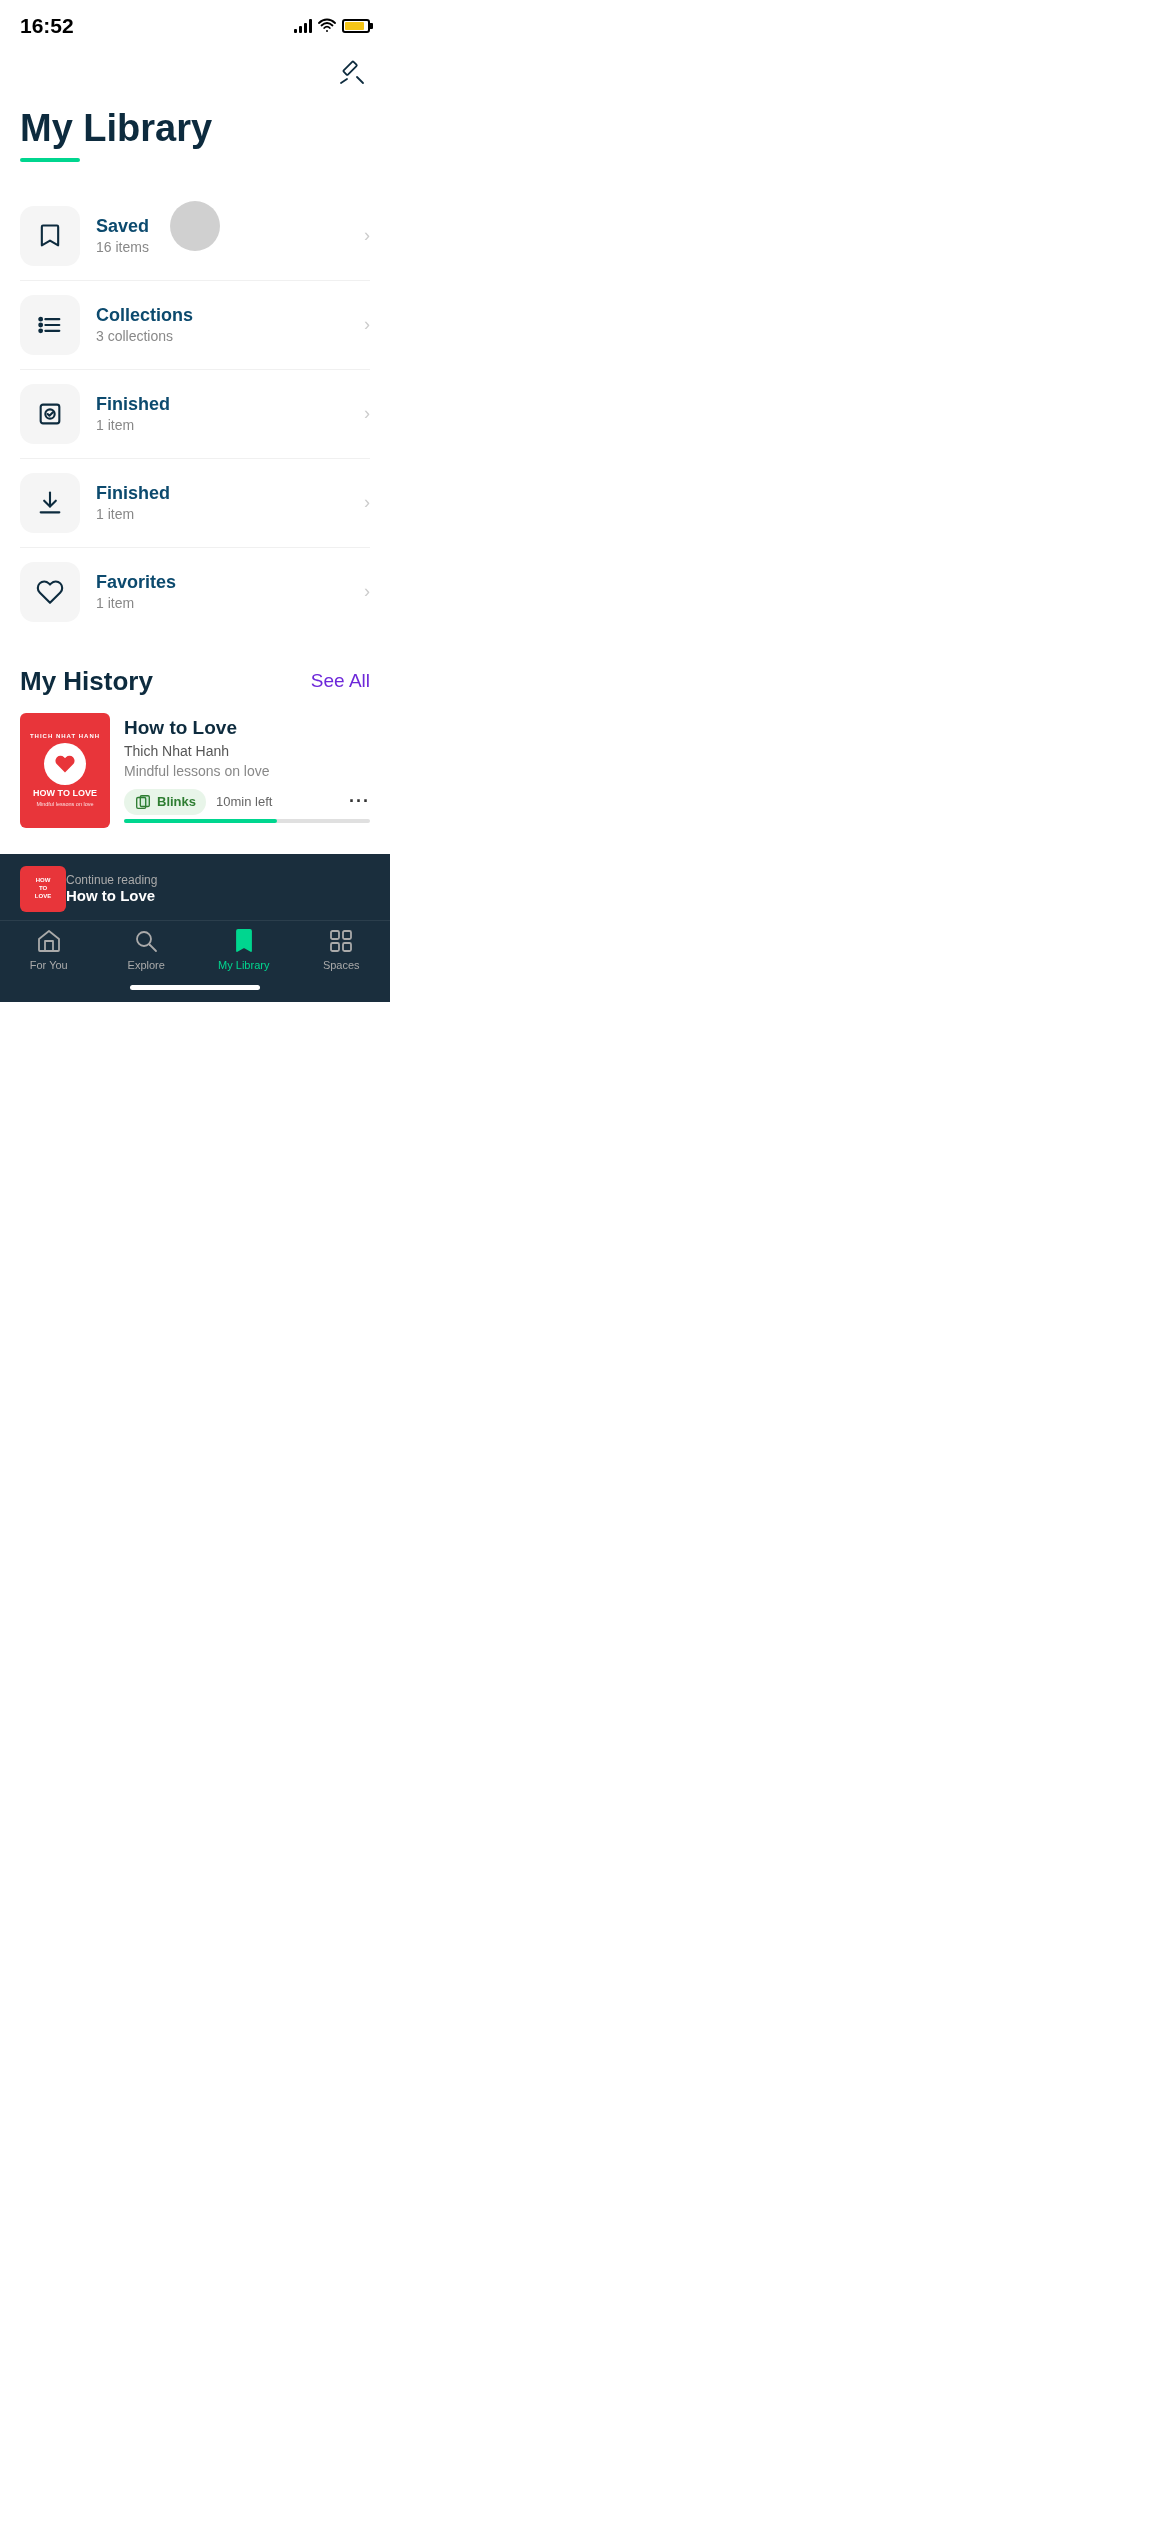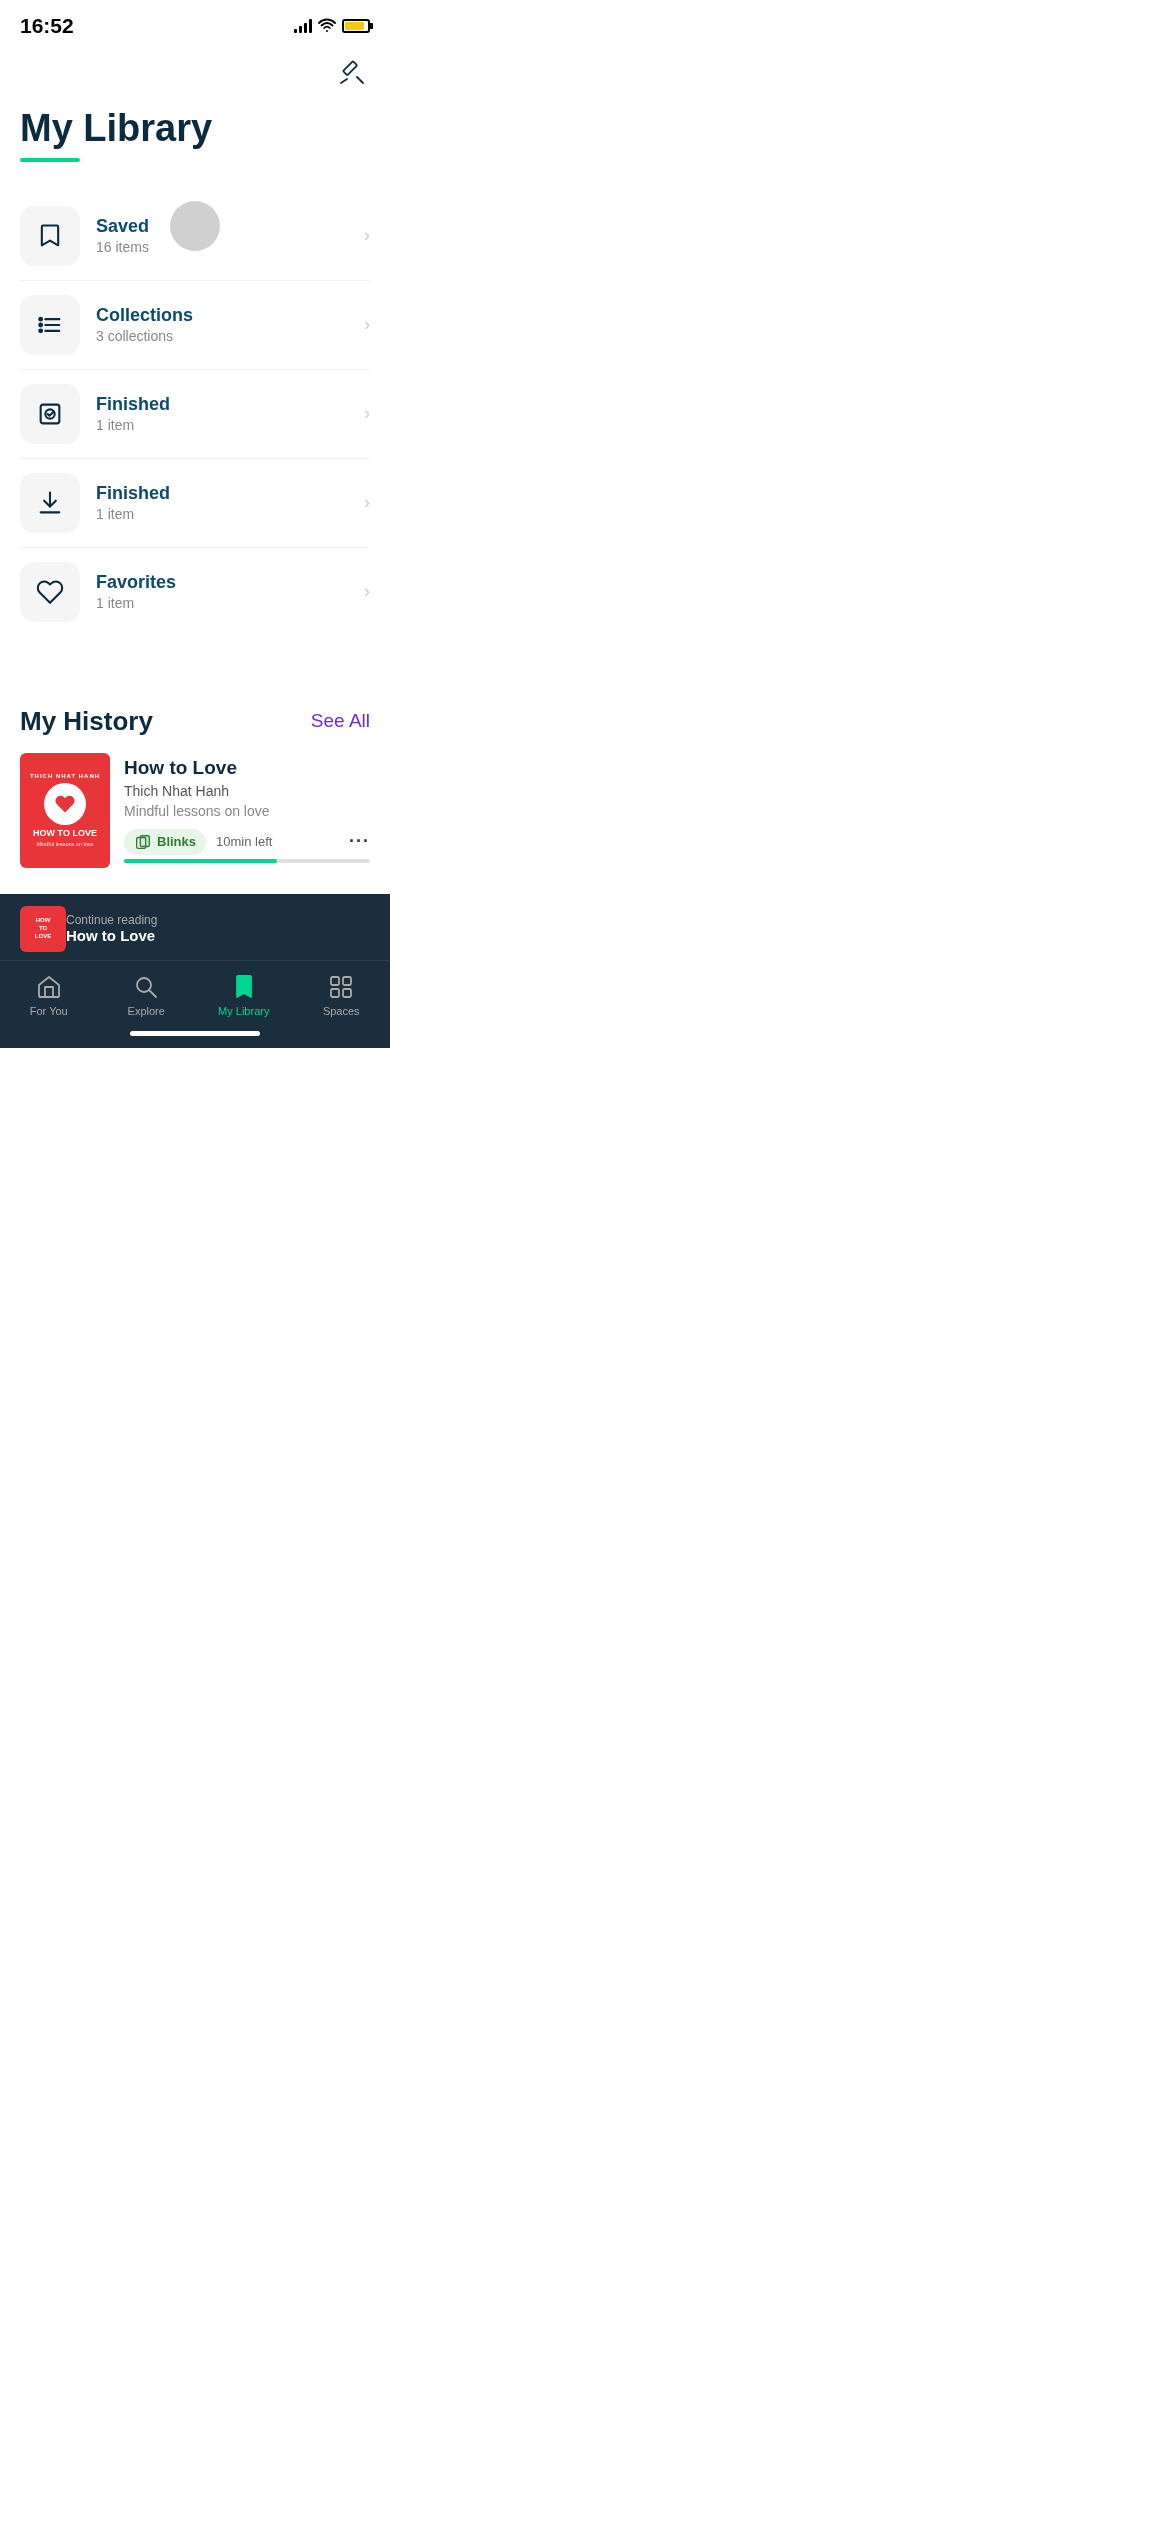--- a/index.html
+++ b/index.html
@@ -172,21 +172,20 @@
 
     
     .section {
       padding: 20px 20px 10px;
     }
     .section-header {
       display: flex;
       justify-content: space-between;
       align-items: center;
       margin-bottom: 16px;
-      margin-top: 40px;
     }
     .section-title {
       font-size: 26px;
       font-weight: 800;
       color: #0d2b3e;
     }
     .see-all {
       font-size: 19px;
       font-weight: 400;
       color: #6d28d9;
@@ -353,21 +352,21 @@
       font-weight: 700;
       color: #fff;
     }
 
     
     .bottom-nav {
       background: #1a2e3d;
       display: flex;
       justify-content: space-around;
       align-items: center;
-      padding: 12px 0 6px;
+      padding: 6px 0 6px;
       border-top: 1px solid rgba(255,255,255,0.08);
     }
     .nav-item {
       display: flex;
       flex-direction: column;
       align-items: center;
       gap: 4px;
       cursor: pointer;
       flex: 1;
     }

